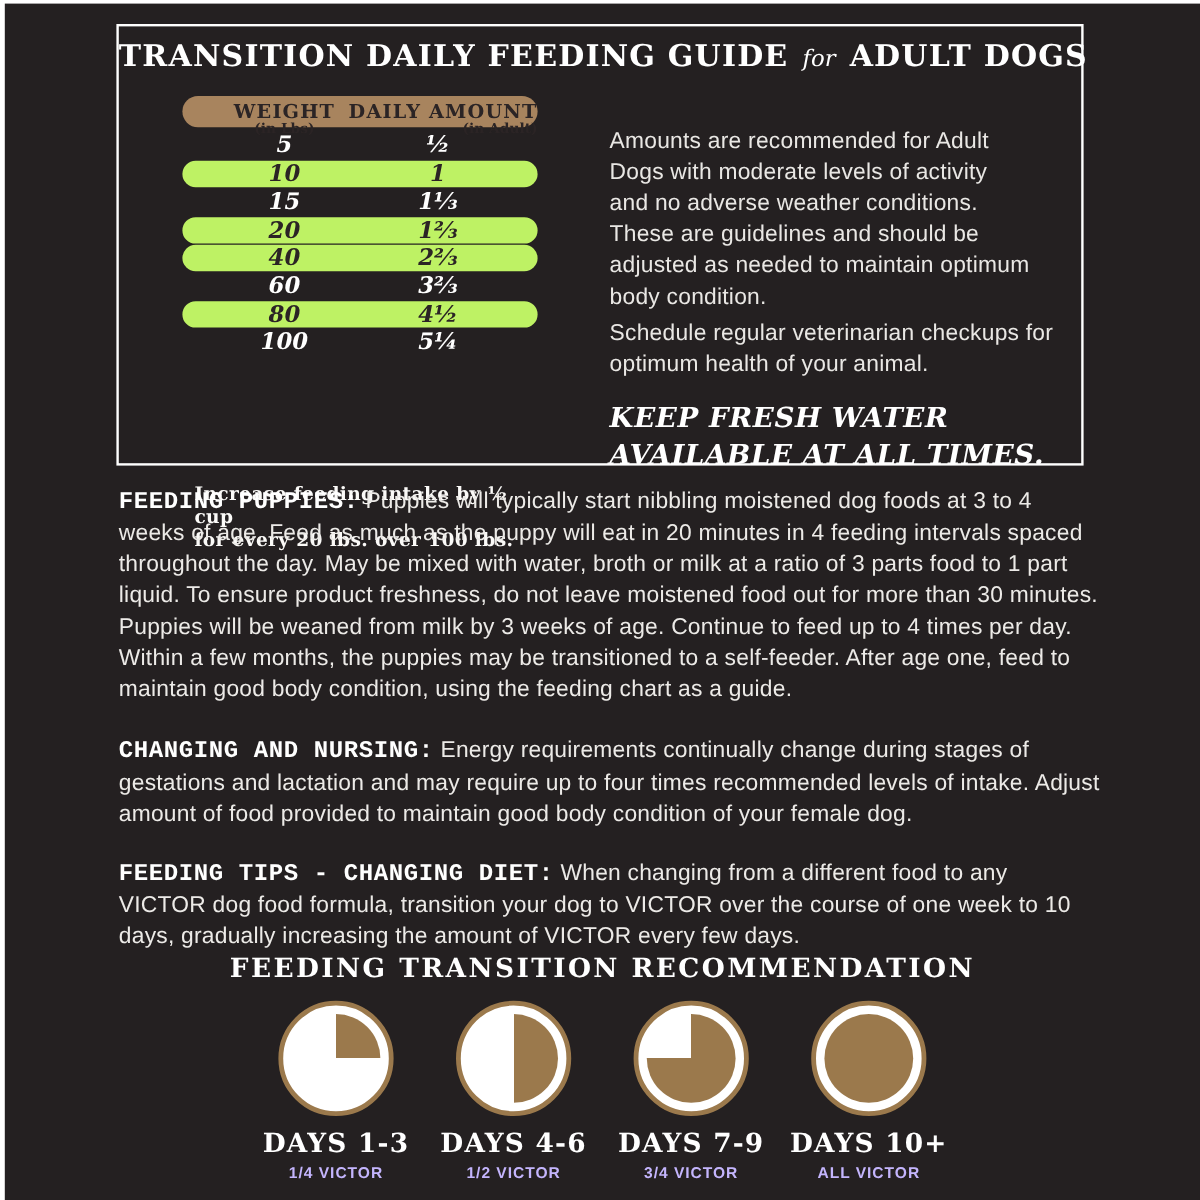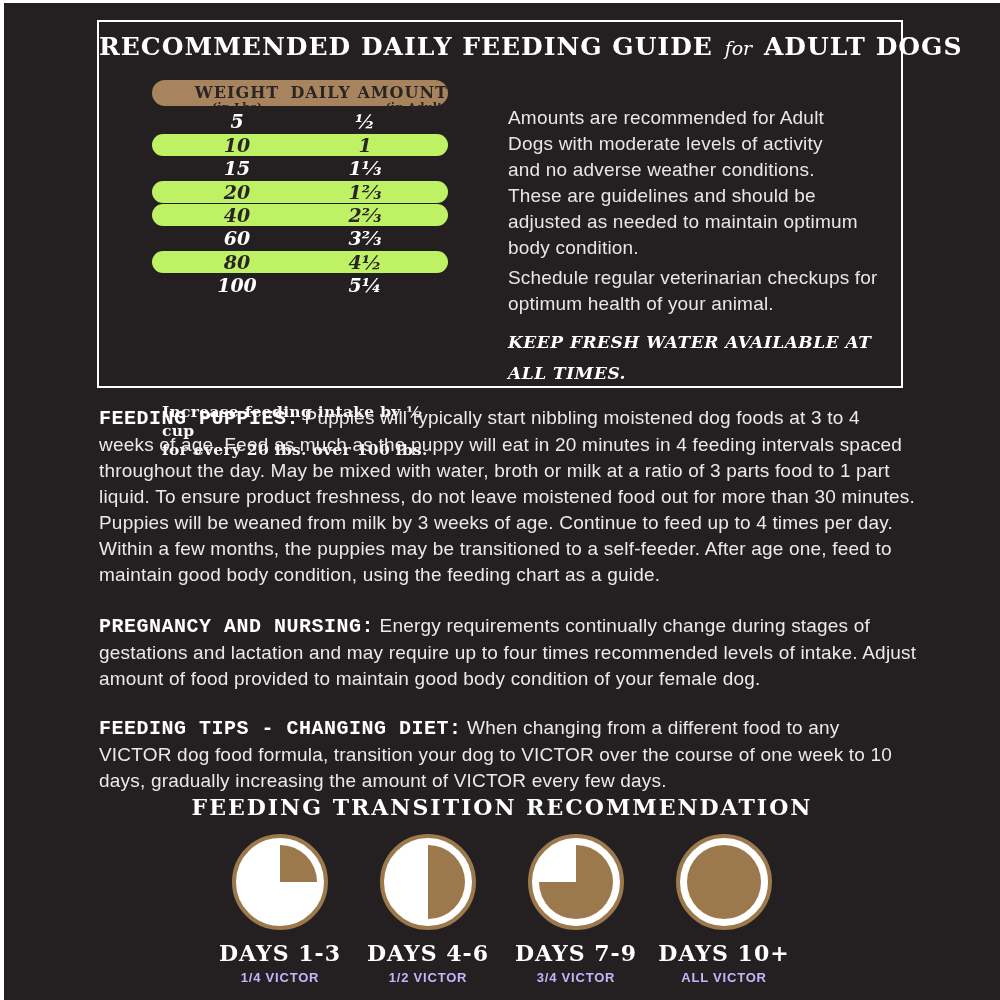--- a/index.html
+++ b/index.html
@@ -54,21 +54,21 @@
   }
 
   
   .box-right{position:absolute;left:409px;top:0;width:390px;height:100%;}
   .note{position:absolute;left:0;font-size:19px;line-height:26px;color:#e9e7e4;letter-spacing:0.2px;}
   .note1{top:64px;width:350px;}
   .note2{top:224px;width:390px;}
   .water-notice{
     position:absolute;left:0;top:288px;width:400px;
     font-family:"DejaVu Serif", serif;font-weight:bold;font-style:italic;
-    font-size:17px;line-height:31px;letter-spacing:0.5px;color:#ffffff;
+    font-size:23px;line-height:31px;letter-spacing:0.5px;color:#ffffff;
   }
 
   
   .section{position:absolute;left:95px;width:818px;font-size:19px;line-height:26px;color:#eceae7;letter-spacing:0.2px;}
   .section .sec-head{
     font-family:Liberation Mono, monospace;font-weight:bold;
     font-size:20px;letter-spacing:0.5px;color:#ffffff;
   }
   #section-puppies{top:402px;}
   #section-pregnancy{top:610px;}
@@ -101,21 +101,21 @@
     font-size:13px;font-weight:600;letter-spacing:0.8px;color:#c4b5fd;line-height:24px;
   }
 </style>
 </head>
 <body>
 
 <div class="panel">
 
   <div class="guide-box">
     <div class="box-title slab">
-      <span>RECOMMENDED DAILY FEEDING GUIDE</span>
+      <span>TRANSITION DAILY FEEDING GUIDE</span>
       <span class="for-word">for</span>
       <span>ADULT DOGS</span>
     </div>
 
     <div class="feed-table">
       <div class="head-pill slab">
         <div class="hcol c1">
           <span class="hl">WEIGHT</span>
           <span class="hs">(in Lbs)</span>
         </div>
@@ -170,21 +170,21 @@
       <p class="water-notice">KEEP FRESH WATER AVAILABLE AT ALL TIMES.</p>
     </div>
   </div>
 
   <div class="section" id="section-puppies">
     <span class="sec-head">FEEDING PUPPIES:</span>
     <span>Puppies will typically start nibbling moistened dog foods at 3 to 4 weeks of age. Feed as much as the puppy will eat in 20 minutes in 4 feeding intervals spaced throughout the day. May be mixed with water, broth or milk at a ratio of 3 parts food to 1 part liquid. To ensure product freshness, do not leave moistened food out for more than 30 minutes. Puppies will be weaned from milk by 3 weeks of age. Continue to feed up to 4 times per day. Within a few months, the puppies may be transitioned to a self-feeder. After age one, feed to maintain good body condition, using the feeding chart as a guide.</span>
   </div>
 
   <div class="section" id="section-pregnancy">
-    <span class="sec-head">PREGNANCY AND NURSING:</span>
+    <span class="sec-head">CHANGING AND NURSING:</span>
     <span>Energy requirements continually change during stages of gestations and lactation and may require up to four times recommended levels of intake. Adjust amount of food provided to maintain good body condition of your female dog.</span>
   </div>
 
   <div class="section" id="section-tips">
     <span class="sec-head">FEEDING TIPS - CHANGING DIET:</span>
     <span>When changing from a different food to any VICTOR dog food formula, transition your dog to VICTOR over the course of one week to 10 days, gradually increasing the amount of VICTOR every few days.</span>
   </div>
 
   <div class="transition-heading slab">FEEDING TRANSITION RECOMMENDATION</div>
   <div class="steps-row" id="transition-steps">

